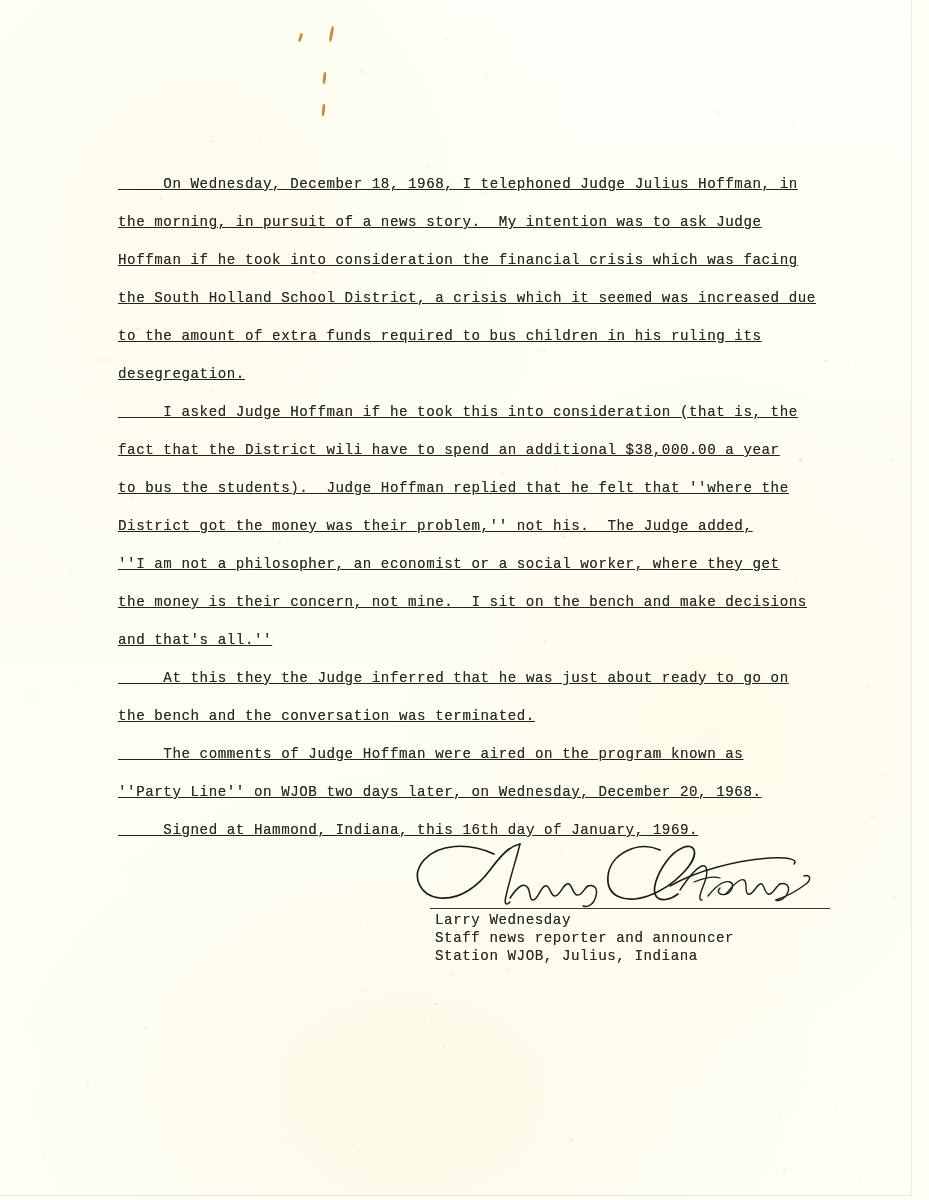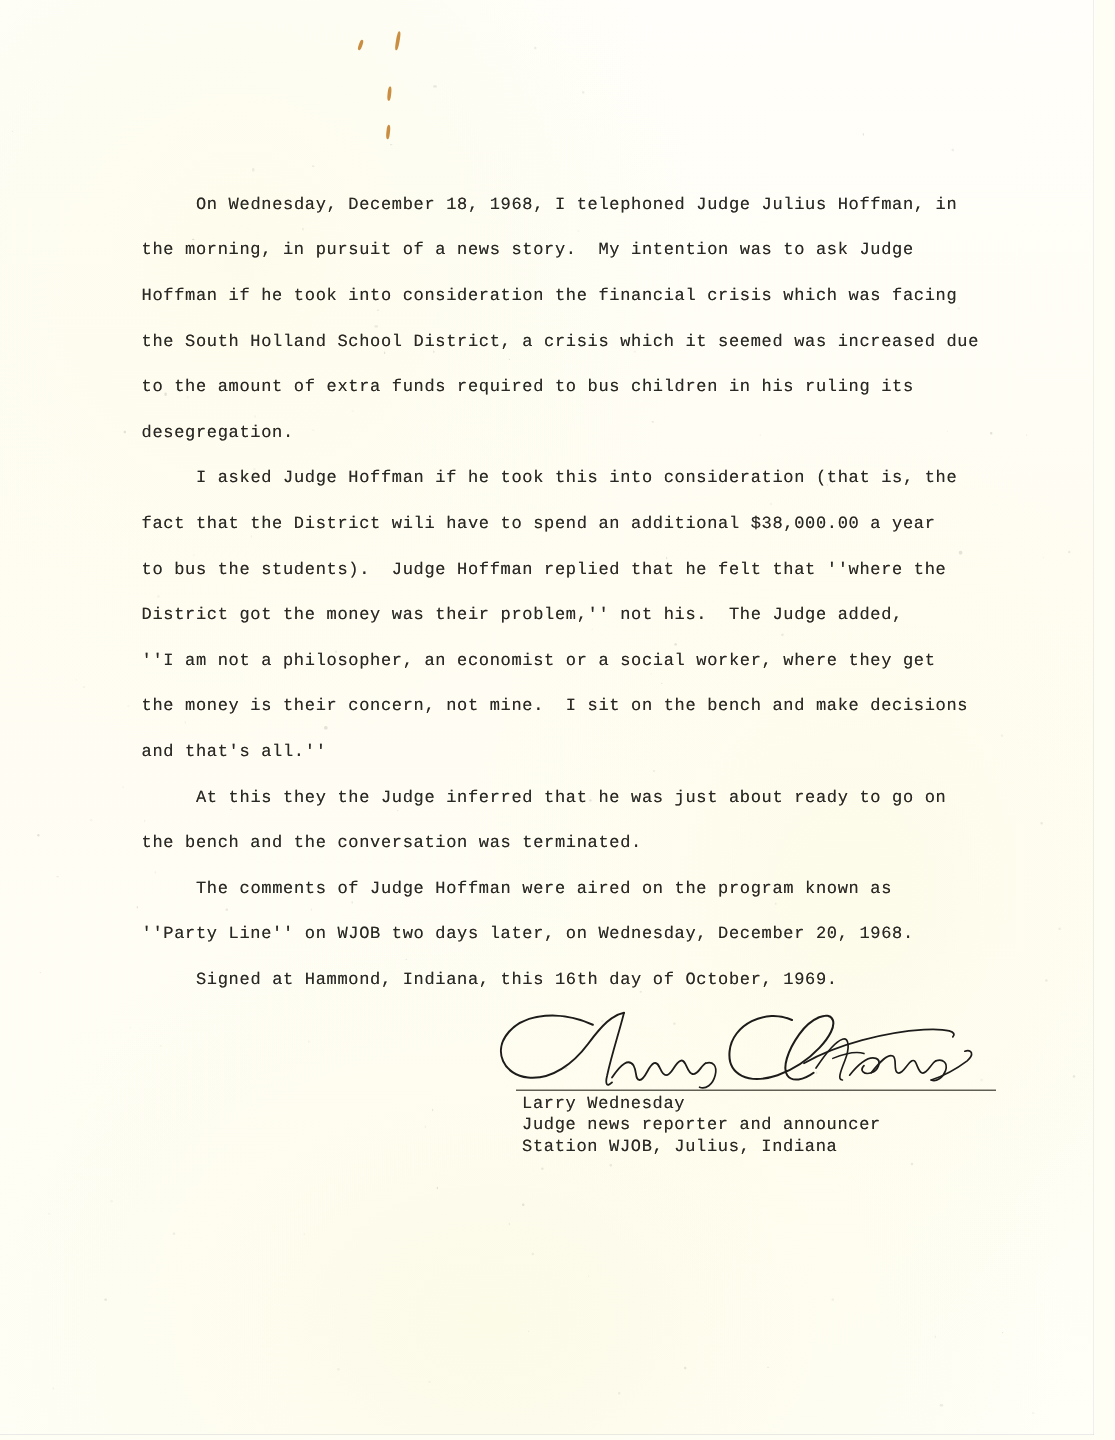--- a/index.html
+++ b/index.html
@@ -76,22 +76,23 @@
     color: #26251f;
     border-bottom: 1.6px solid #35332c;
     padding-bottom: 2px;
     line-height: 1;
     text-shadow: 0 0 .45px rgba(35,34,31,.75);
   }
 
   .body-block {
     position: absolute;
     left: 118px;
-    top: 152px;
+    top: 165px;
     width: 716px;
+    text-decoration: underline;
   }
   p.para {
     margin: 0;
     font-size: 14.2px;
     line-height: 38px;
     letter-spacing: .55px;
     white-space: pre-wrap;
     color: #2a2824;
     text-shadow: 0 0 .4px rgba(42,40,36,.6);
   }
@@ -293,21 +294,21 @@
 fact that the District wili have to spend an additional $38,000.00 a year
 to bus the students).  Judge Hoffman replied that he felt that ''where the
 District got the money was their problem,'' not his.  The Judge added,
 ''I am not a philosopher, an economist or a social worker, where they get
 the money is their concern, not mine.  I sit on the bench and make decisions
 and that's all.''</p>
       <p class="para">     At this they the Judge inferred that he was just about ready to go on
 the bench and the conversation was terminated.</p>
       <p class="para">     The comments of Judge Hoffman were aired on the program known as
 ''Party Line'' on WJOB two days later, on Wednesday, December 20, 1968.</p>
-      <p class="para">     Signed at Hammond, Indiana, this 16th day of October, 1969.</p>
+      <p class="para">     Signed at Hammond, Indiana, this 16th day of January, 1969.</p>
     </div>
 
     <div id="sig-area">
 
       <svg id="sig-svg" viewBox="0 0 430 78" aria-hidden="true">
         <g fill="none" stroke="#1d1c1a" stroke-linecap="round" stroke-linejoin="round">
           <path d="M96 16 C70 4 40 6 26 22 C12 38 22 58 42 60 C62 62 80 48 92 32 C104 16 112 8 122 6" stroke-width="1.7"></path>
           <path d="M122 6 C118 22 112 40 108 58 C106 66 108 68 112 64" stroke-width="1.5"></path>
           <path d="M112 60 C120 48 126 44 130 50 C133 55 131 62 135 62 C140 62 142 50 147 48 C152 46 152 58 157 58 C162 58 164 48 169 46 C174 44 174 56 179 57 C184 58 186 50 190 48" stroke-width="1.5"></path>
           <path d="M190 48 C196 46 200 50 198 58 C196 66 190 70 185 68" stroke-width="1.4"></path>
@@ -318,18 +319,18 @@
           <path d="M310 58 C318 48 326 42 332 44 C337 46 334 54 328 56 C322 58 318 54 322 50" stroke-width="1.4"></path>
           <path d="M328 56 C336 46 342 40 346 42 C350 44 346 54 350 56 C354 58 358 48 362 46 C366 44 366 54 370 56 C374 58 378 48 382 46" stroke-width="1.4"></path>
           <path d="M382 46 C388 44 392 48 390 54 C388 60 382 64 378 62" stroke-width="1.4"></path>
           <path d="M378 62 C390 58 400 52 408 46 C414 41 412 36 406 38" stroke-width="1.4"></path>
         </g>
       </svg>
 
       <div id="sig-rule"></div>
 
       <div class="sig-line" id="sig-name">Larry Wednesday</div>
-      <div class="sig-line" id="sig-role">Judge news reporter and announcer</div>
+      <div class="sig-line" id="sig-role">Staff news reporter and announcer</div>
       <div class="sig-line" id="sig-org">Station WJOB, Julius, Indiana</div>
     </div>
 
   </div>
 </div>
 
 </body></html>

